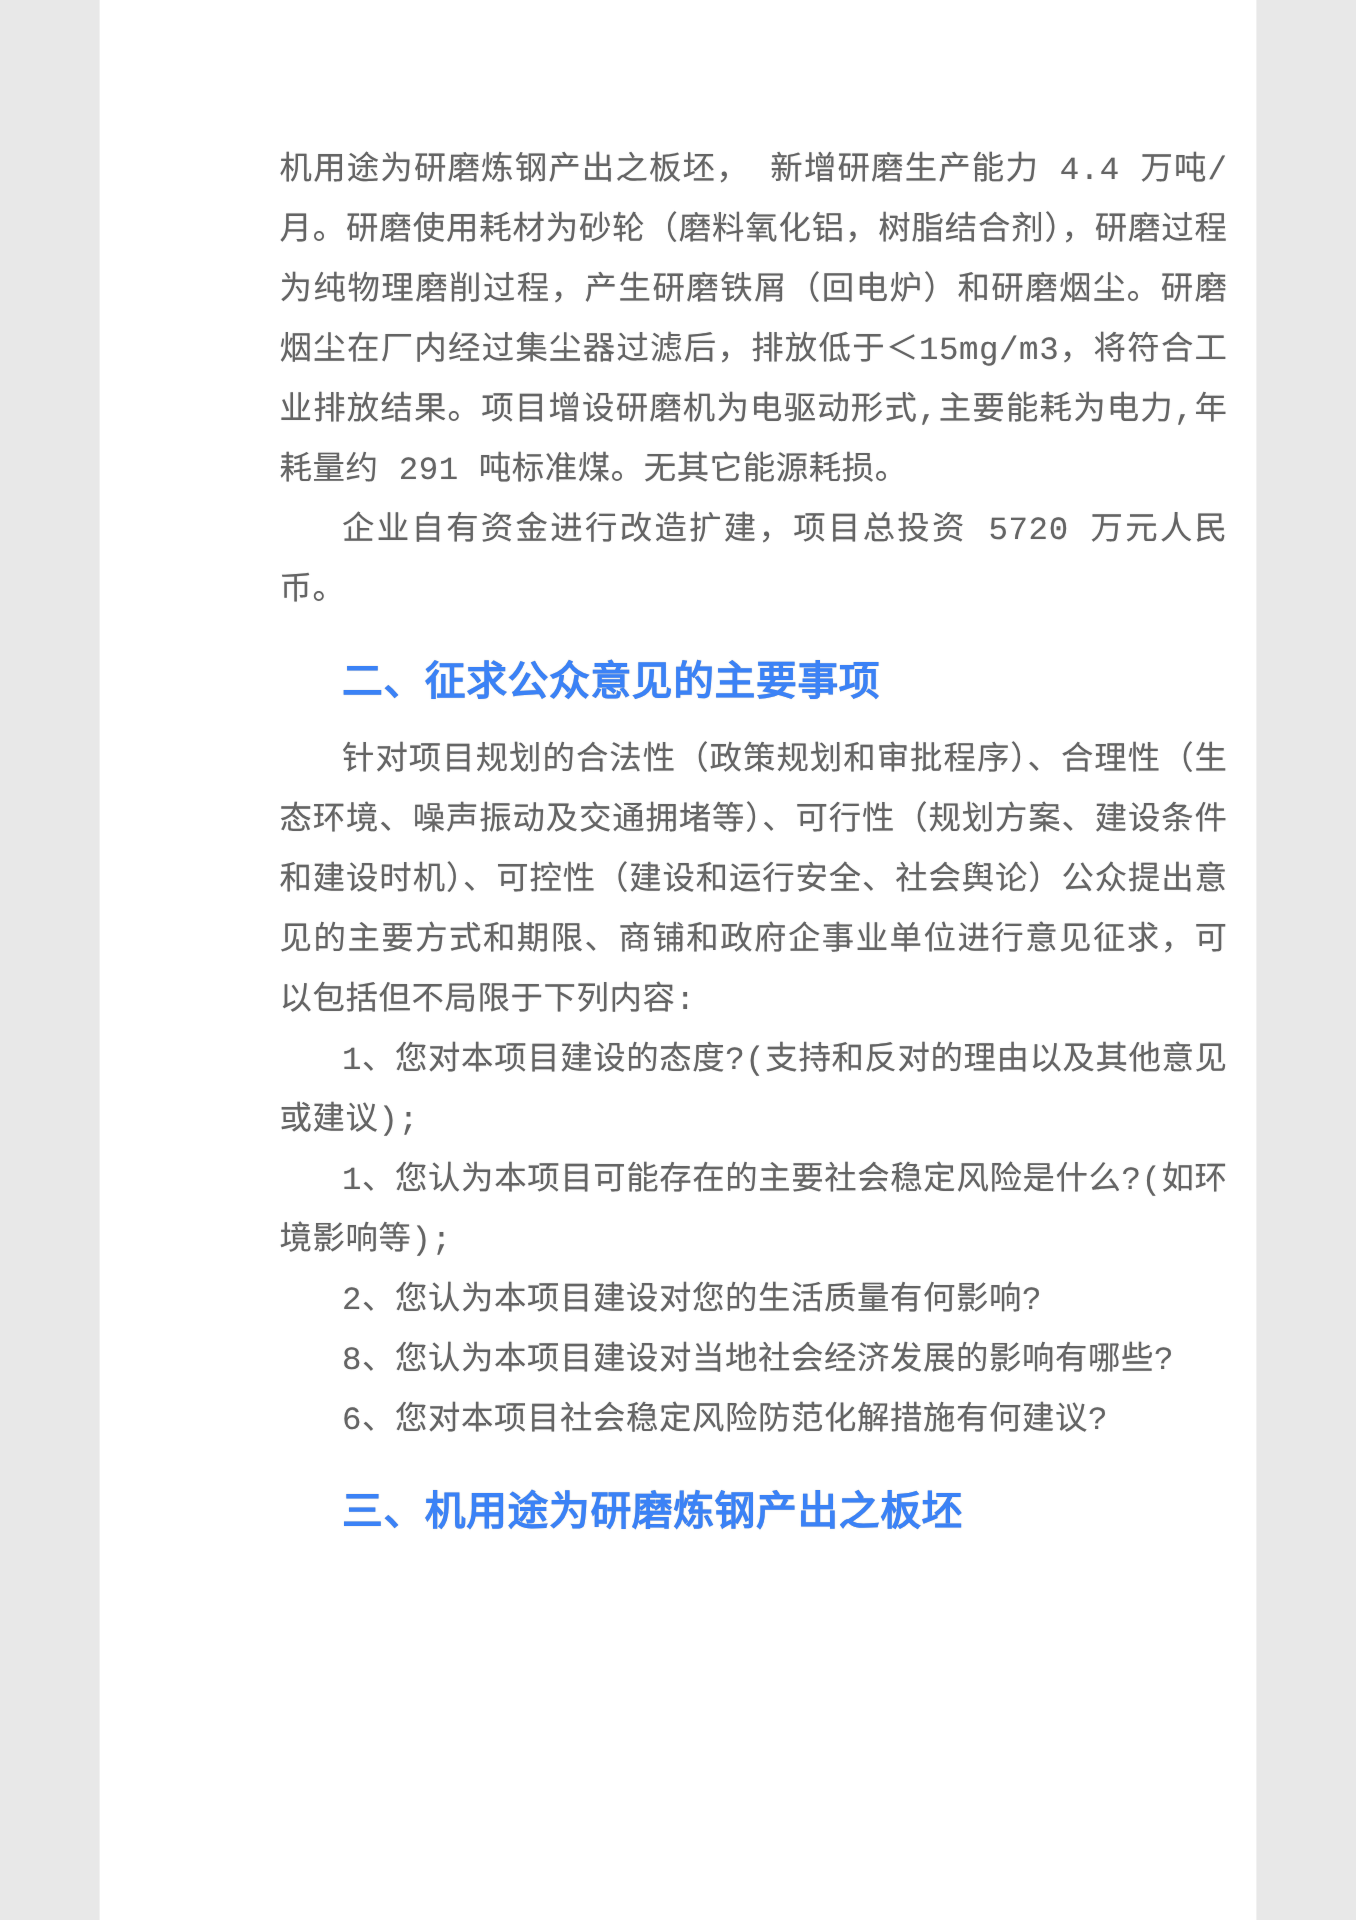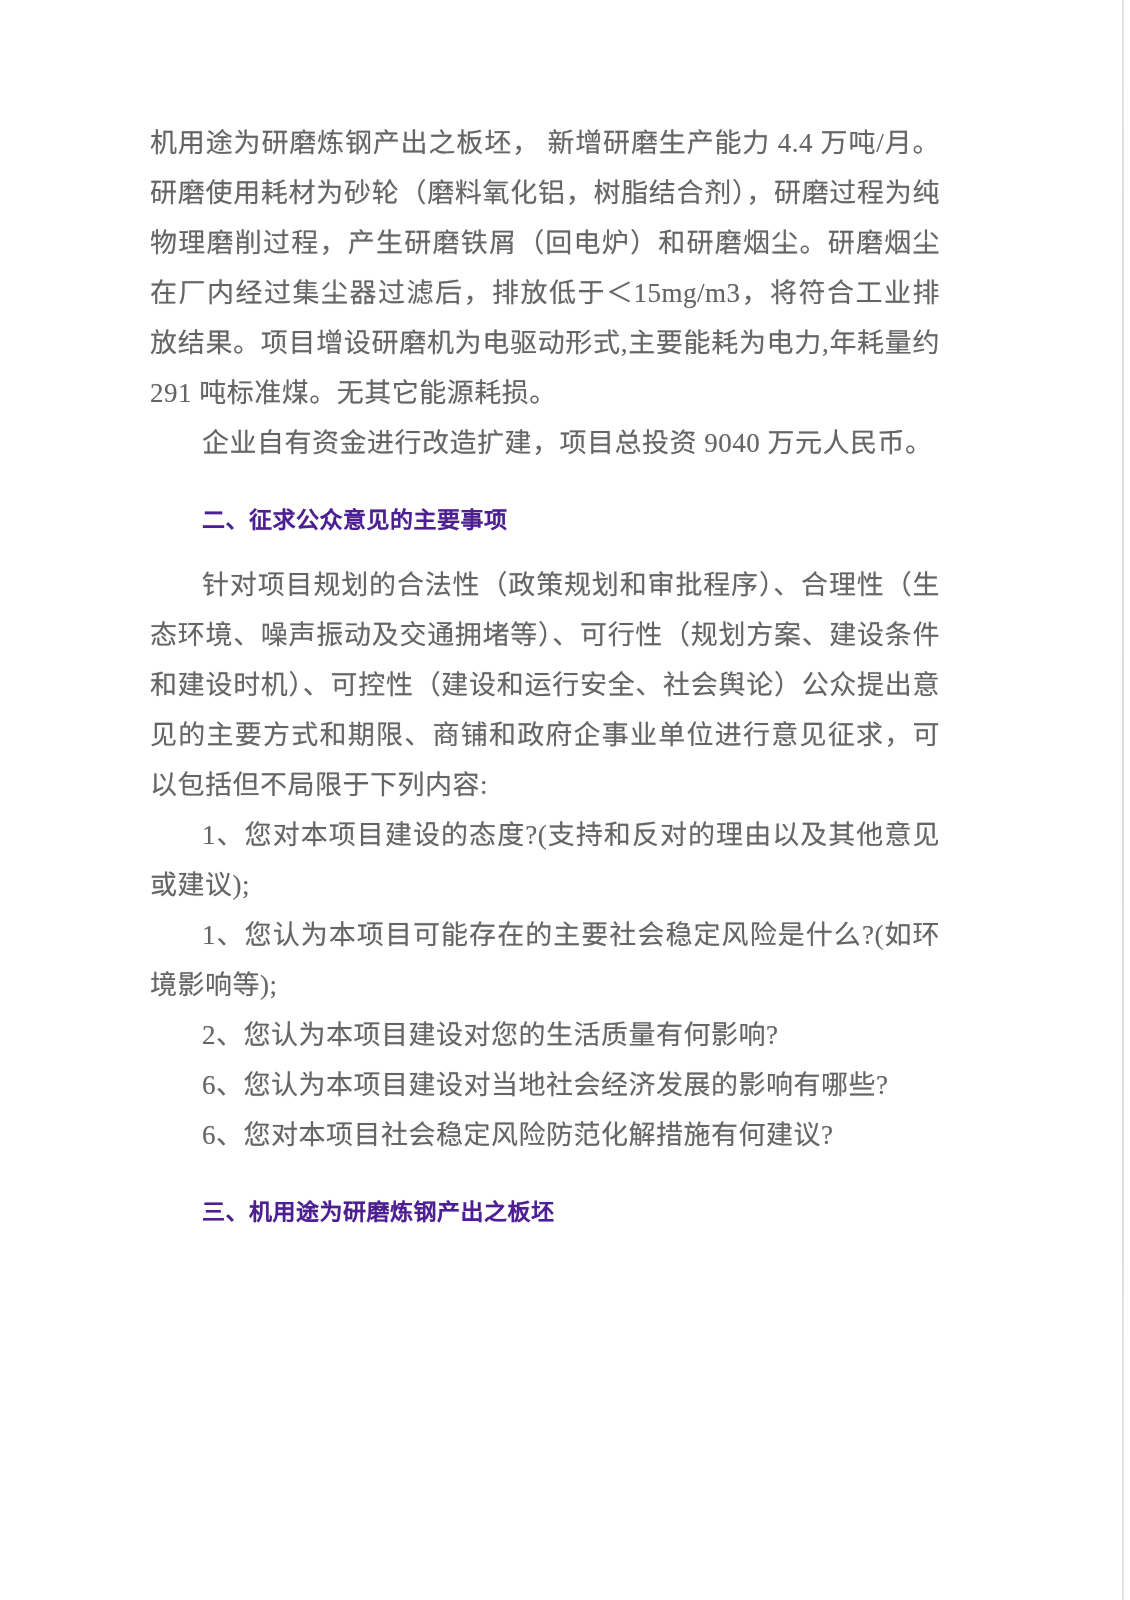--- a/index.html
+++ b/index.html
@@ -2,26 +2,26 @@
 <html lang="zh-CN"><head>
 <meta charset="utf-8">
 <style>
   html, body {
     margin: 0;
     padding: 0;
     background: #e8e8e8;
   }
   .page {
     position: relative;
-    width: 1130px;
+    width: 964px;
     height: 1600px;
     margin: 0 auto;
     background: #ffffff;
     overflow: hidden;
-    font-family: Liberation Serif, serif;
+    font-family: Liberation Mono, monospace;
   }
   
   .scan-line {
     position: absolute;
     left: 1122px;
     top: 0;
     width: 2px;
     height: 1600px;
     background: linear-gradient(180deg, #dcdcdc 0%, #d6d6d6 50%, #dedede 100%);
     opacity: 0.85;
@@ -38,53 +38,53 @@
     text-align: justify;
     text-shadow: 0 0 1px rgba(101, 101, 101, 0.38);
   }
   .content p {
     margin: 0;
   }
   .indent {
     text-indent: 52px;
   }
   .heading {
-    font-size: 23px;
+    font-size: 34px;
     font-weight: 700;
-    color: #4c1d95;
+    color: #3b82f6;
     margin: 28px 0 14px 0;
     text-indent: 52px;
     text-shadow: 0 0 1px rgba(89, 89, 89, 0.45);
   }
 </style>
 </head>
 <body>
 
 <div class="page">
 
   <div class="scan-line"></div>
 
   <main class="content">
 
     <p class="body">机用途为研磨炼钢产出之板坯， 新增研磨生产能力 4.4 万吨/月。研磨使用耗材为砂轮（磨料氧化铝，树脂结合剂），研磨过程为纯物理磨削过程，产生研磨铁屑（回电炉）和研磨烟尘。研磨烟尘在厂内经过集尘器过滤后，排放低于＜15mg/m3，将符合工业排放结果。项目增设研磨机为电驱动形式,主要能耗为电力,年耗量约 291 吨标准煤。无其它能源耗损。</p>
 
-    <p class="body indent">企业自有资金进行改造扩建，项目总投资 9040 万元人民币。</p>
+    <p class="body indent">企业自有资金进行改造扩建，项目总投资 5720 万元人民币。</p>
 
     <h2 class="heading">二、征求公众意见的主要事项</h2>
 
     <p class="body indent">针对项目规划的合法性（政策规划和审批程序）、合理性（生态环境、噪声振动及交通拥堵等）、可行性（规划方案、建设条件和建设时机）、可控性（建设和运行安全、社会舆论）公众提出意见的主要方式和期限、商铺和政府企事业单位进行意见征求，可以包括但不局限于下列内容:</p>
 
     <p class="body indent">1、您对本项目建设的态度?(支持和反对的理由以及其他意见或建议);</p>
 
 
     <p class="body indent">1、您认为本项目可能存在的主要社会稳定风险是什么?(如环境影响等);</p>
 
     <p class="body indent">2、您认为本项目建设对您的生活质量有何影响?</p>
 
-    <p class="body indent">6、您认为本项目建设对当地社会经济发展的影响有哪些?</p>
+    <p class="body indent">8、您认为本项目建设对当地社会经济发展的影响有哪些?</p>
 
     <p class="body indent">6、您对本项目社会稳定风险防范化解措施有何建议?</p>
 
     <h2 class="heading">三、机用途为研磨炼钢产出之板坯</h2>
 
 
   </main>
 </div>
 
 </body></html>

